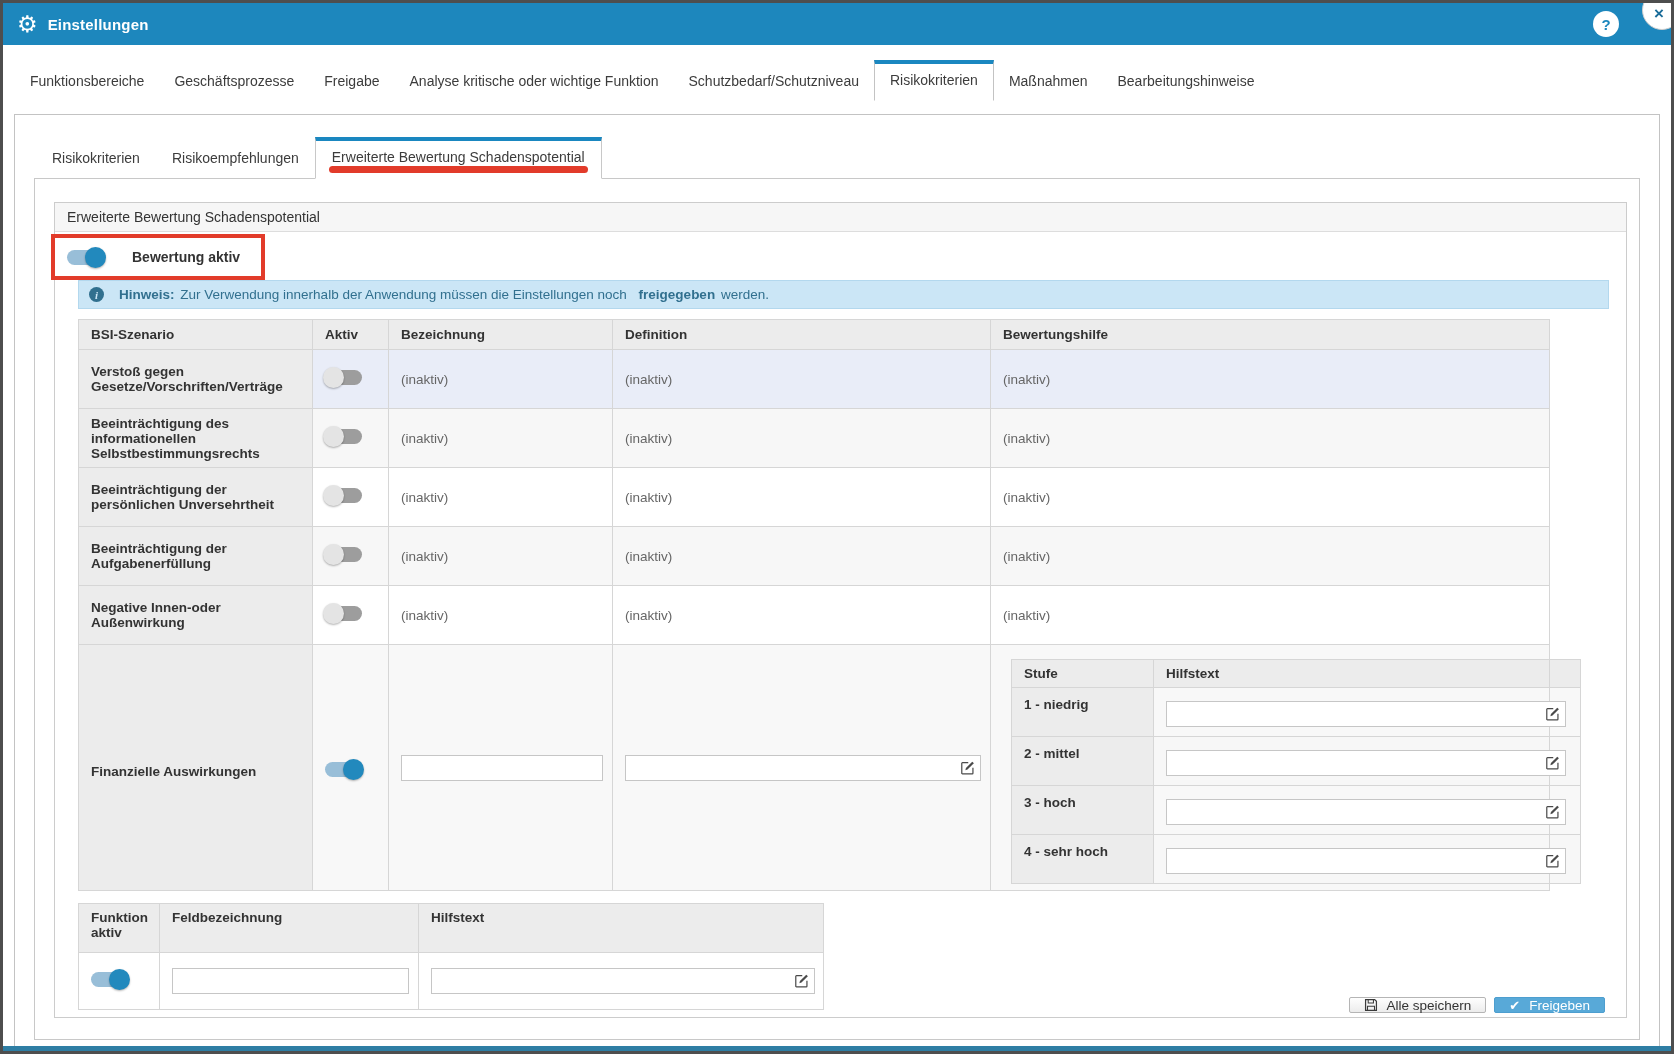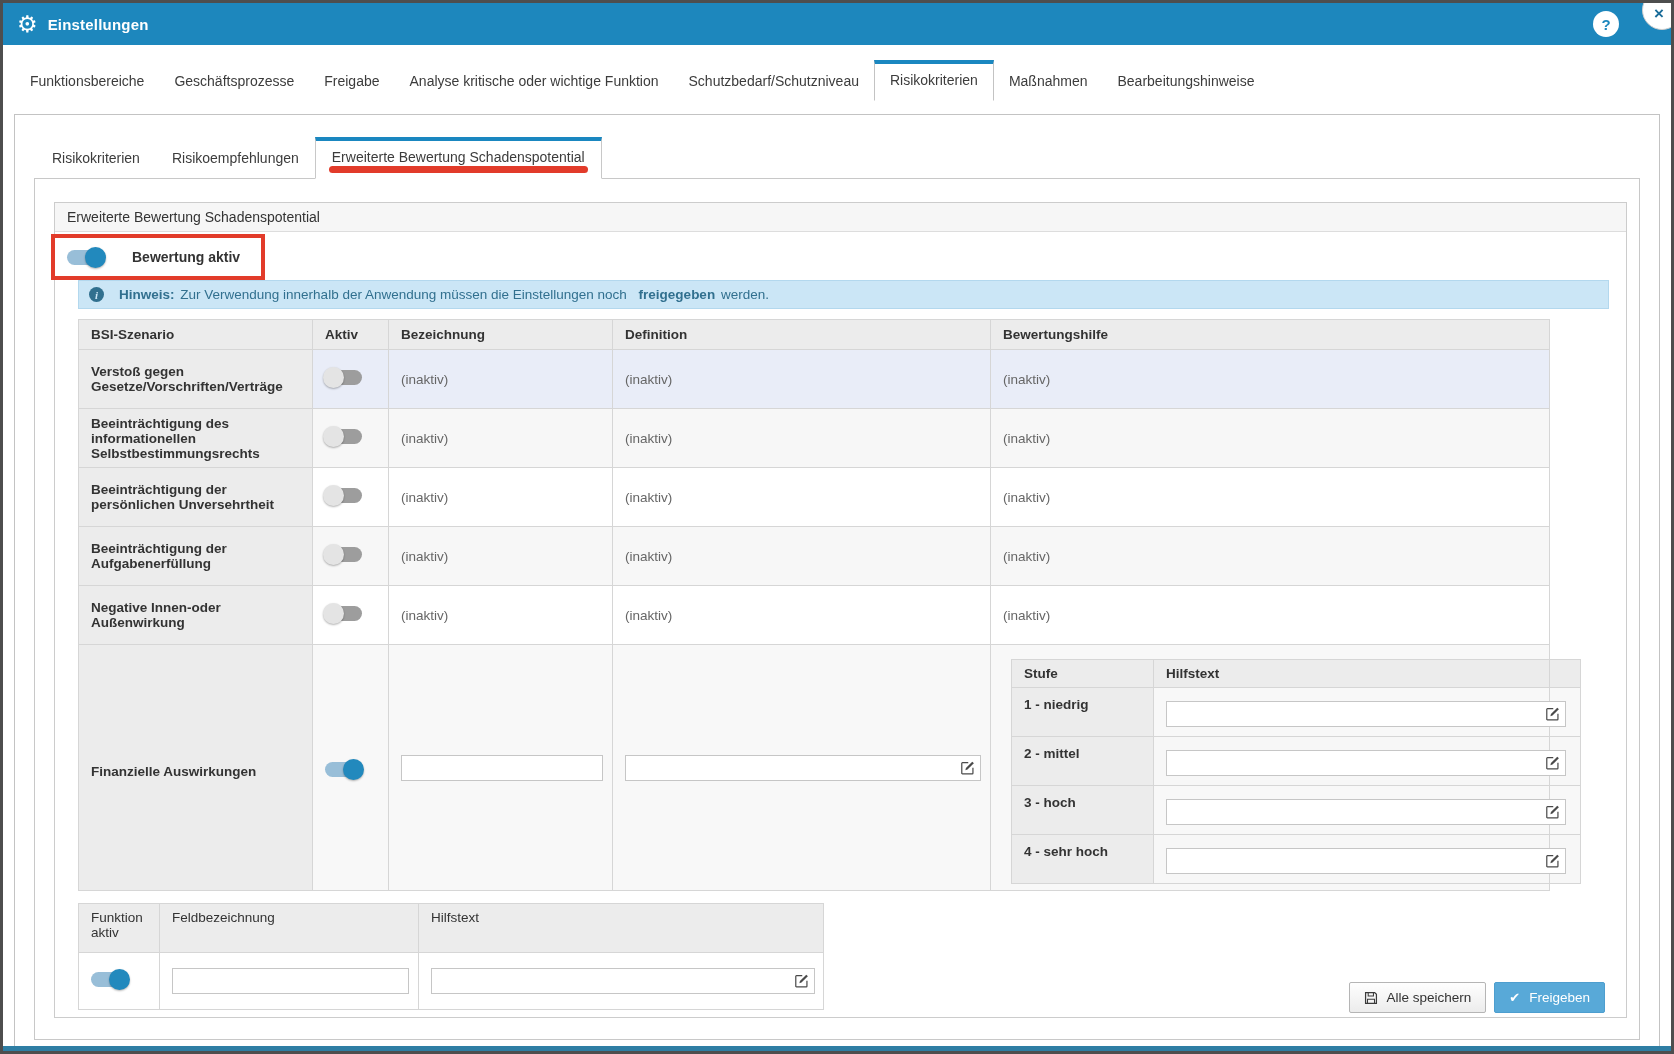--- a/index.html
+++ b/index.html
@@ -107,29 +107,29 @@
   table.stufen td { padding:6px 10px; height:33px; }
   table.stufen td.c1 { vertical-align:top; padding-top:9px; }
   table.stufen tr.s-even td:not(.c1) { background:#f7f7f7; }
   .w-stufe { width:400px; margin-top:4px; }
 
   
   .section-heading { margin:22px 0 0 23px; font-weight:bold; font-size:13.5px; color:#333; }
   table.small-table { border-collapse:collapse; margin:12px 0 0 23px; width:746px;
                       table-layout:fixed; font-size:13.5px; }
   table.small-table th, table.small-table td { border:1px solid #d6d6d6; }
-  table.small-table thead th { background:#ececec; font-weight:normal; text-align:left;
+  table.small-table thead th { background:#ececec; font-weight:bold; text-align:left;
                                padding:6px 12px; vertical-align:top; height:36px; }
   table.small-table tbody td { padding:8px 12px; height:40px; vertical-align:middle; }
   .w-feld { width:237px; }
   .w-hilf { width:384px; }
 
   
   .actions { position:absolute; right:34px; bottom:26px; display:flex; gap:8px; }
-  .btn { display:flex; align-items:center; gap:9px; padding:0 14px; height:31px; font-size:13.5px;
+  .btn { display:flex; align-items:center; gap:9px; padding:0 14px; height:16px; font-size:13.5px;
          border:1px solid #b5b5b5; background:linear-gradient(#fefefe,#ececec); color:#333;
          cursor:pointer; border-radius:2px; font-family:inherit; }
   .btn.primary { background:#58a9d8; border-color:#4d9ecf; color:#fff; }
   .btn .check { font-size:13px; line-height:1; }
 
   .bottom-strip { position:absolute; left:0; right:0; bottom:0; height:5px; background:#2e7ea4; }
 </style>
 </head>
 <body>
 

